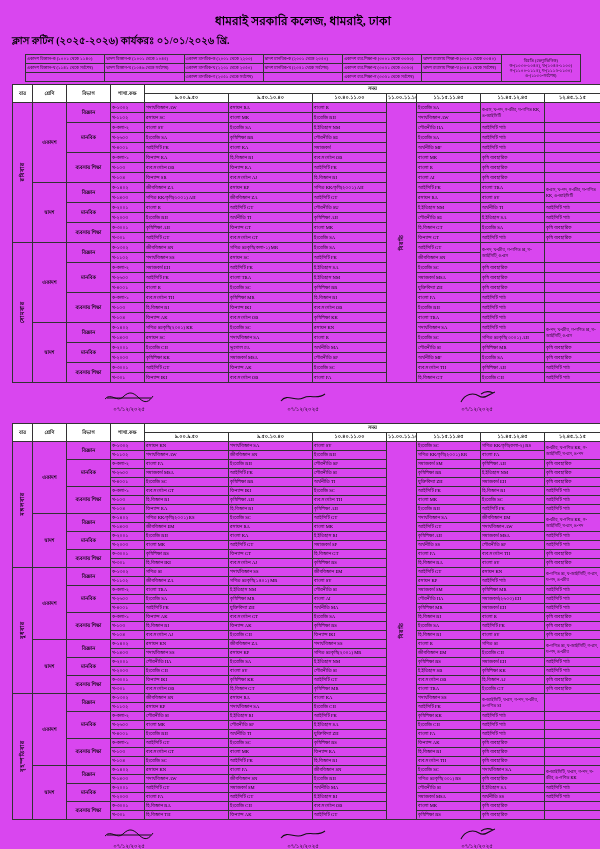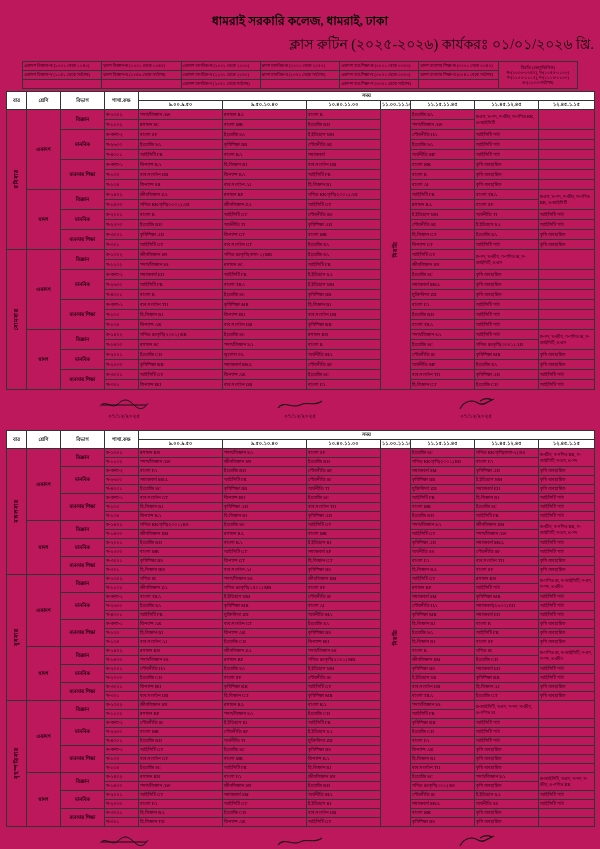--- a/index.html
+++ b/index.html
@@ -1,20 +1,20 @@
 <!DOCTYPE html>
 <html><head>
 <meta charset="utf-8">
 <style>
   html,body{margin:0;padding:0;background:#e8e8e8;}
-  .page{width:600px;height:849px;background:#be185d;margin:0 auto;position:relative;
+  .page{width:600px;height:849px;background:#d946ef;margin:0 auto;position:relative;
         font-family:"Liberation Serif","DejaVu Serif",serif;color:#000;overflow:hidden;box-sizing:border-box;
-        padding:10px 6px 4px 6px;}
+        padding:10px 6px 4px 12px;}
   .title{font-size:12px;font-weight:bold;text-align:center;margin:2px 0 1px 0;}
-  .subtitle{font-size:14px;font-weight:normal;text-align:right;margin:0 0 4px 0;}
+  .subtitle{font-size:10px;font-weight:bold;text-align:left;margin:0 0 4px 0;}
   table{border-collapse:collapse;table-layout:fixed;margin:0 auto;}
   td,th{border:0.6px solid #333;padding:0 1px;vertical-align:middle;overflow:hidden;}
   
   .legend{width:556px;font-size:4.2px;line-height:1.25;}
   .legend td{height:8px;text-align:left;}
   .legend .note{font-size:4.2px;text-align:center;}
   
   .routine{width:588px;}
   .routine th.hd{font-size:5px;font-weight:bold;text-align:center;height:8px;background:#fff;}
   .routine td{font-size:4.6px;line-height:1.15;text-align:left;}

